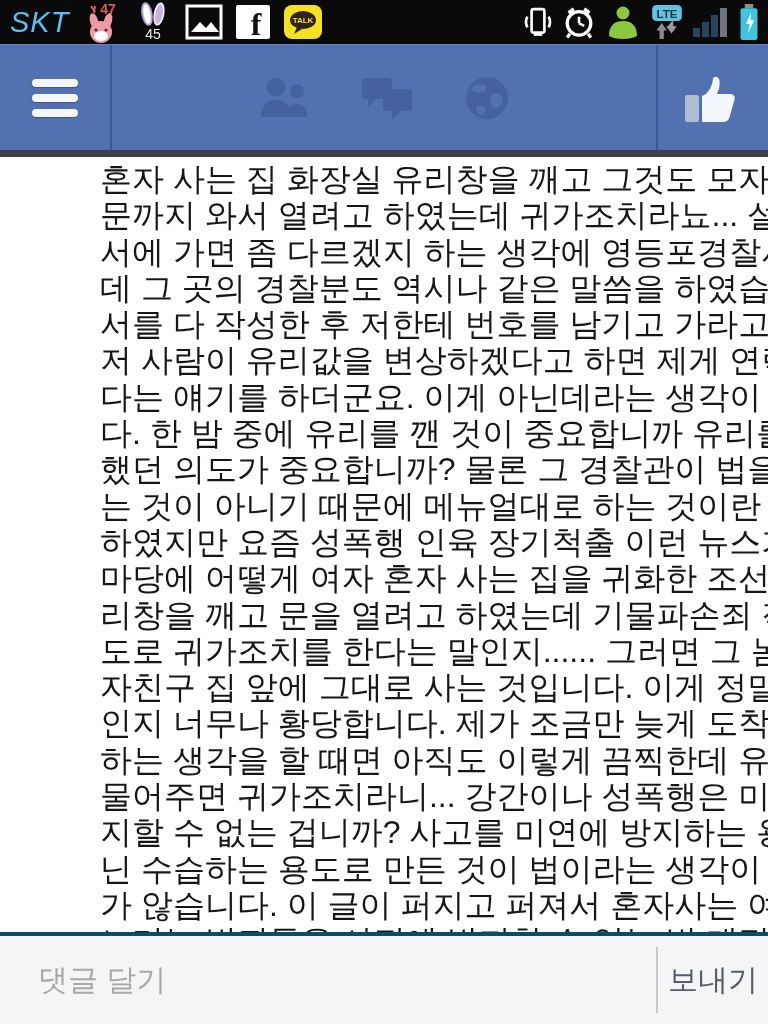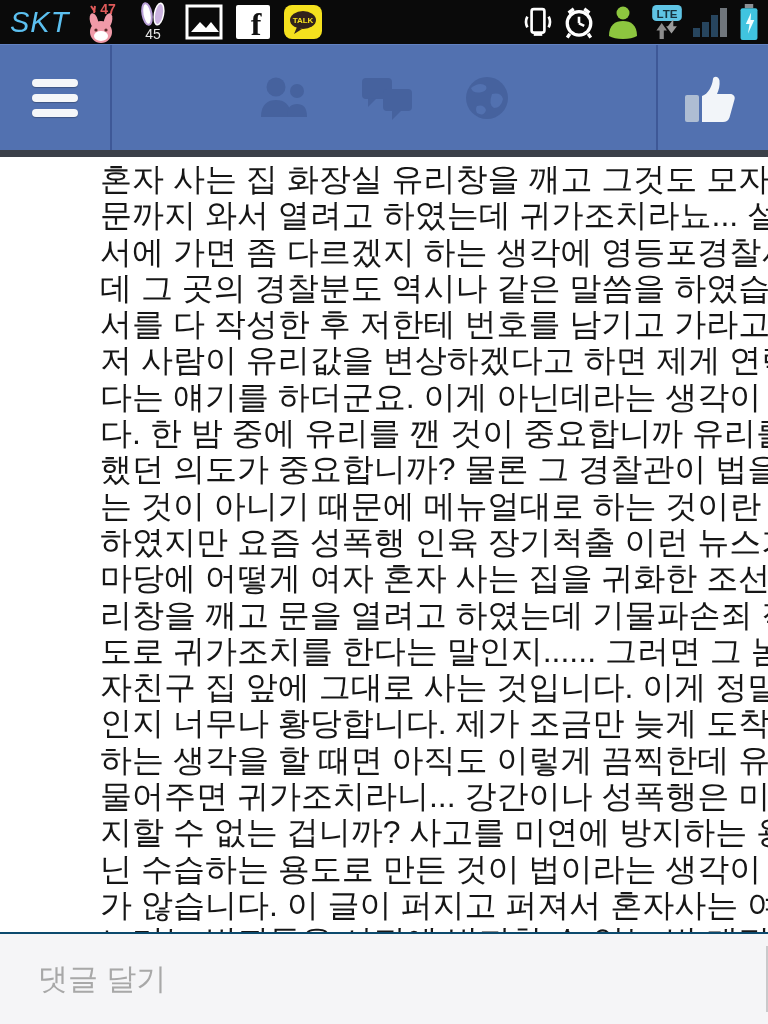--- a/index.html
+++ b/index.html
@@ -28,21 +28,21 @@
   .hamburger{display:flex;flex-direction:column;gap:7px;}
   .hamburger span{display:block;width:46px;height:8px;border-radius:4px;background:#f4f6f9;box-shadow:0 1px 1px rgba(0,0,0,.25);}
   .header-band{height:7px;background:#3b4049;}
   .nav-btn{background:none;border:none;padding:0;cursor:pointer;display:flex;align-items:center;justify-content:center;}
 
   
   .post{height:775px;overflow:hidden;padding:4px 4px 0 100px;background:#fff;}
   .post-line{font-size:32px;line-height:36.3px;color:var(--post-text);white-space:nowrap;}
 
   
-  .comment-bar{position:absolute;left:0;right:0;bottom:0;height:92px;background:var(--comment-bar-bg);border-top:2px solid #0c4a6e;display:flex;align-items:center;}
+  .comment-bar{position:absolute;left:0;right:0;bottom:0;height:92px;background:var(--comment-bar-bg);border-top:4px solid #0c4a6e;display:flex;align-items:center;}
   .comment-input{flex:1;height:100%;border:none;outline:none;background:transparent;padding-left:38px;font-size:30px;color:#555;font-family:"Liberation Sans",sans-serif;}
   .comment-input::placeholder{color:var(--placeholder-text);opacity:1;}
   .send-divider{width:2px;height:66px;background:#c9c9cb;}
   .send-button{width:110px;height:100%;border:none;background:none;color:var(--send-text);font-size:30px;font-family:"Liberation Sans",sans-serif;cursor:pointer;}
 </style>
 </head>
 <body>
 
 <div class="screen">
 
@@ -193,15 +193,16 @@
     <div class="post-line">물어주면 귀가조치라니... 강간이나 성폭행은 미연에 방</div>
     <div class="post-line">지할 수 없는 겁니까? 사고를 미연에 방지하는 용도가 아</div>
     <div class="post-line">닌 수습하는 용도로 만든 것이 법이라는 생각이 떨쳐지지</div>
     <div class="post-line">가 않습니다. 이 글이 퍼지고 퍼져서 혼자사는 여성들을</div>
     <div class="post-line">노리는 범죄들을 사전에 방지할 수 있는 법 개정이 이루어지길 바랍니다.</div>
   </div>
 
   <div class="comment-bar">
     <input class="comment-input" type="text" placeholder="댓글 달기" style="">
     <div class="send-divider"></div>
+    <button class="send-button">보내기</button>
   </div>
 
 </div>
 
 </body></html>

